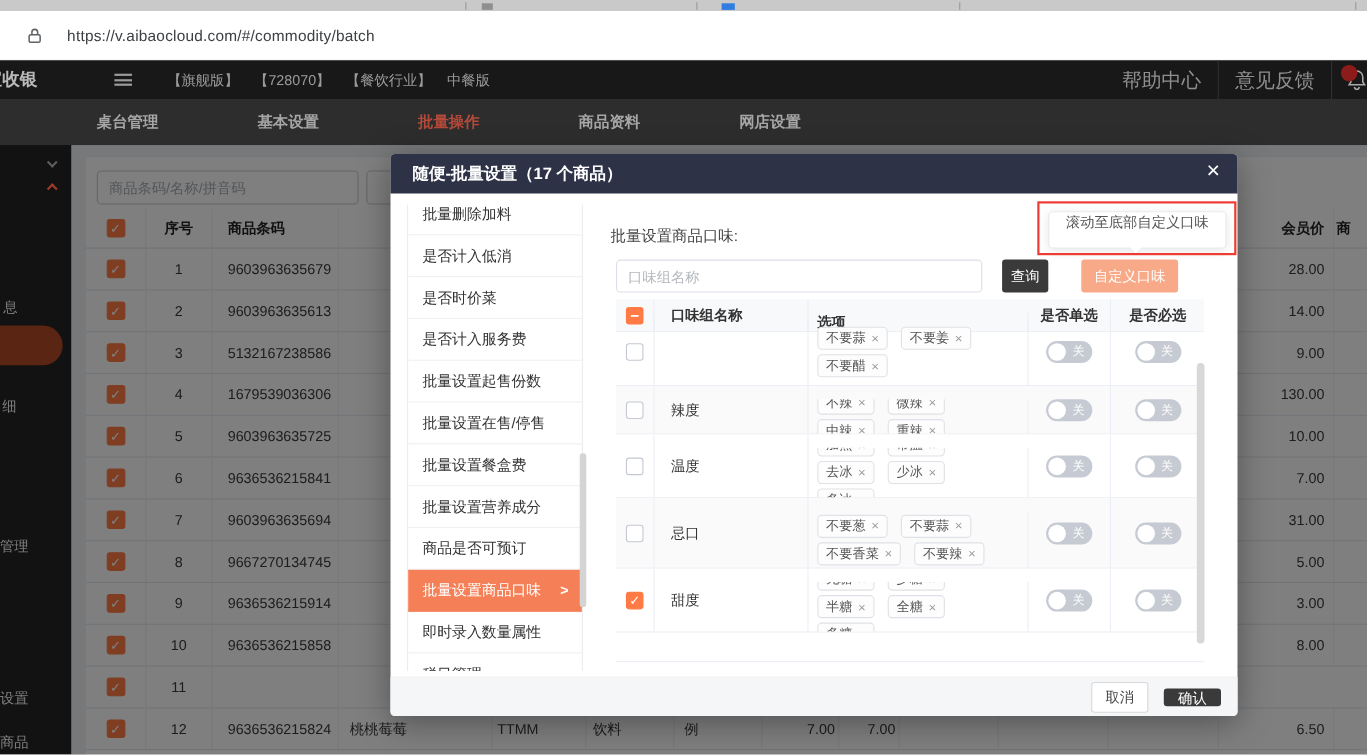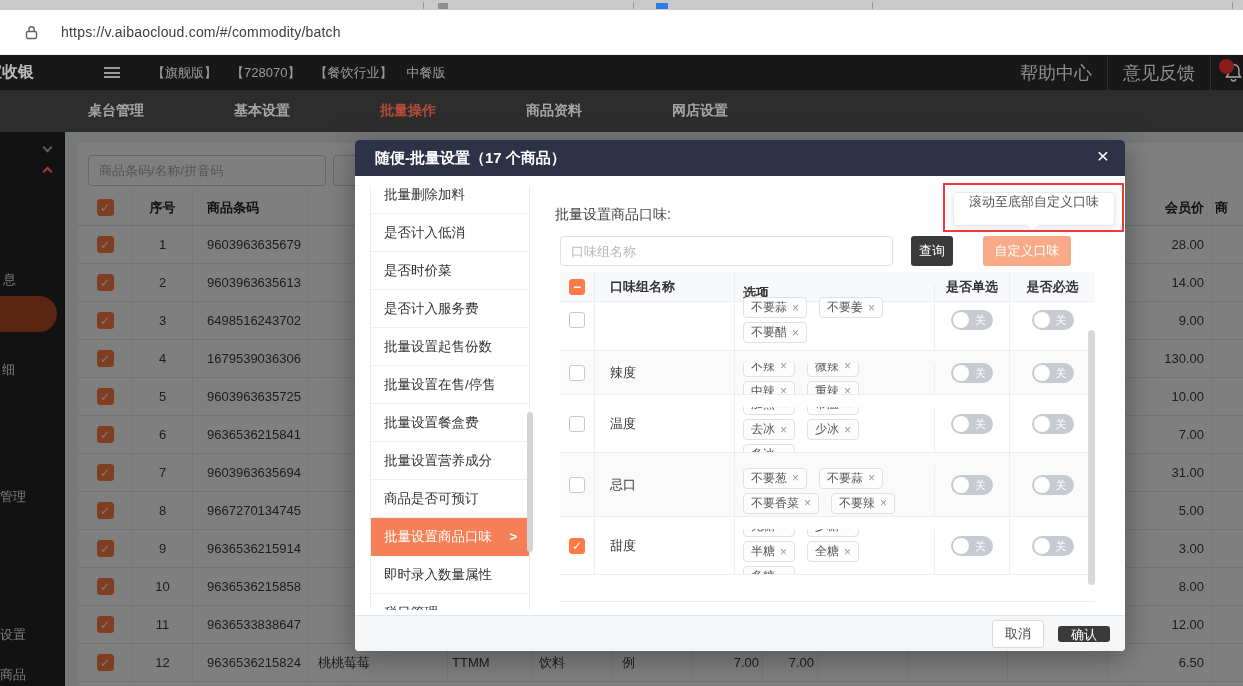--- a/index.html
+++ b/index.html
@@ -243,21 +243,21 @@
                 <div class="c-h"></div>
                 <div class="c-h"></div>
                 <div class="c-vip">14.00</div>
                 <div class="c-last"></div>
               </div>
               <div class="bgrow">
                 <div class="c-cb">
                   <span class="cb on">✓</span>
                 </div>
                 <div class="c-no">3</div>
-                <div class="c-code">6498516243702</div>
+                <div class="c-code">5132167238586</div>
                 <div class="c-name"></div>
                 <div class="c-py"></div>
                 <div class="c-cat"></div>
                 <div class="c-unit"></div>
                 <div class="c-p1"></div>
                 <div class="c-p2"></div>
                 <div class="c-h"></div>
                 <div class="c-h"></div>
                 <div class="c-h"></div>
                 <div class="c-vip">9.00</div>
@@ -387,21 +387,20 @@
                 <div class="c-h"></div>
                 <div class="c-h"></div>
                 <div class="c-vip">8.00</div>
                 <div class="c-last"></div>
               </div>
               <div class="bgrow">
                 <div class="c-cb">
                   <span class="cb on">✓</span>
                 </div>
                 <div class="c-no">11</div>
-                <div class="c-code">9636533838647</div>
                 <div class="c-name"></div>
                 <div class="c-py"></div>
                 <div class="c-cat"></div>
                 <div class="c-unit"></div>
                 <div class="c-p1"></div>
                 <div class="c-p2"></div>
                 <div class="c-h"></div>
                 <div class="c-h"></div>
                 <div class="c-h"></div>
                 <div class="c-vip">12.00</div>

